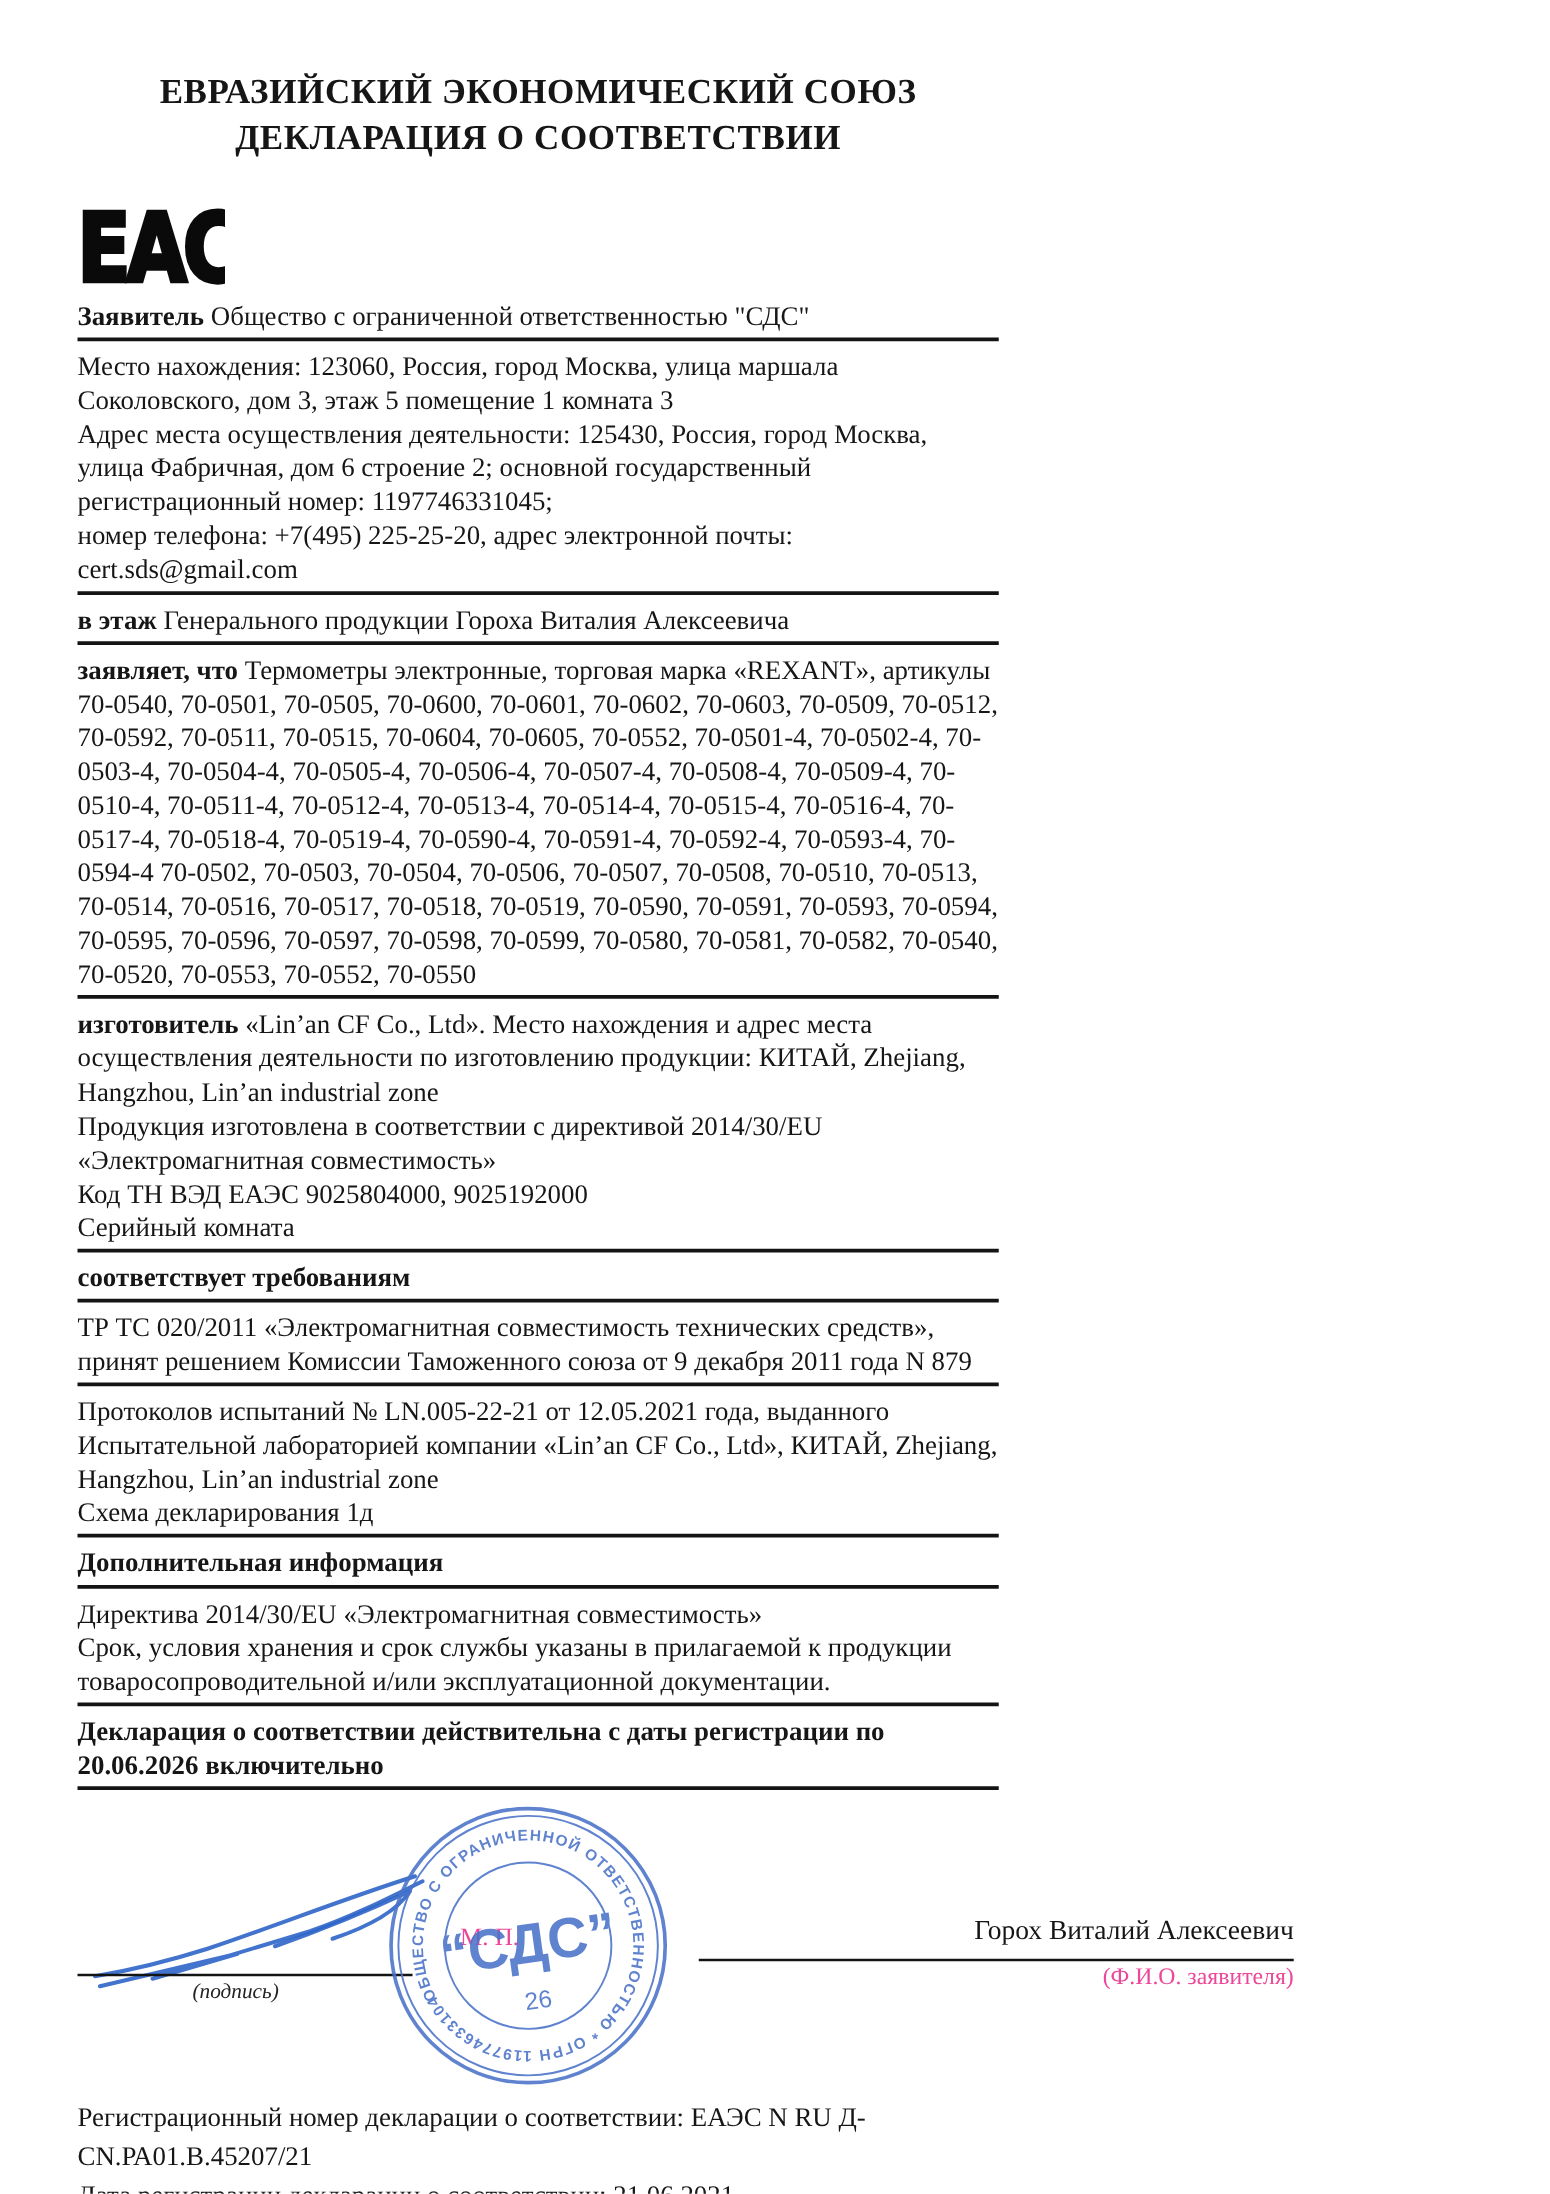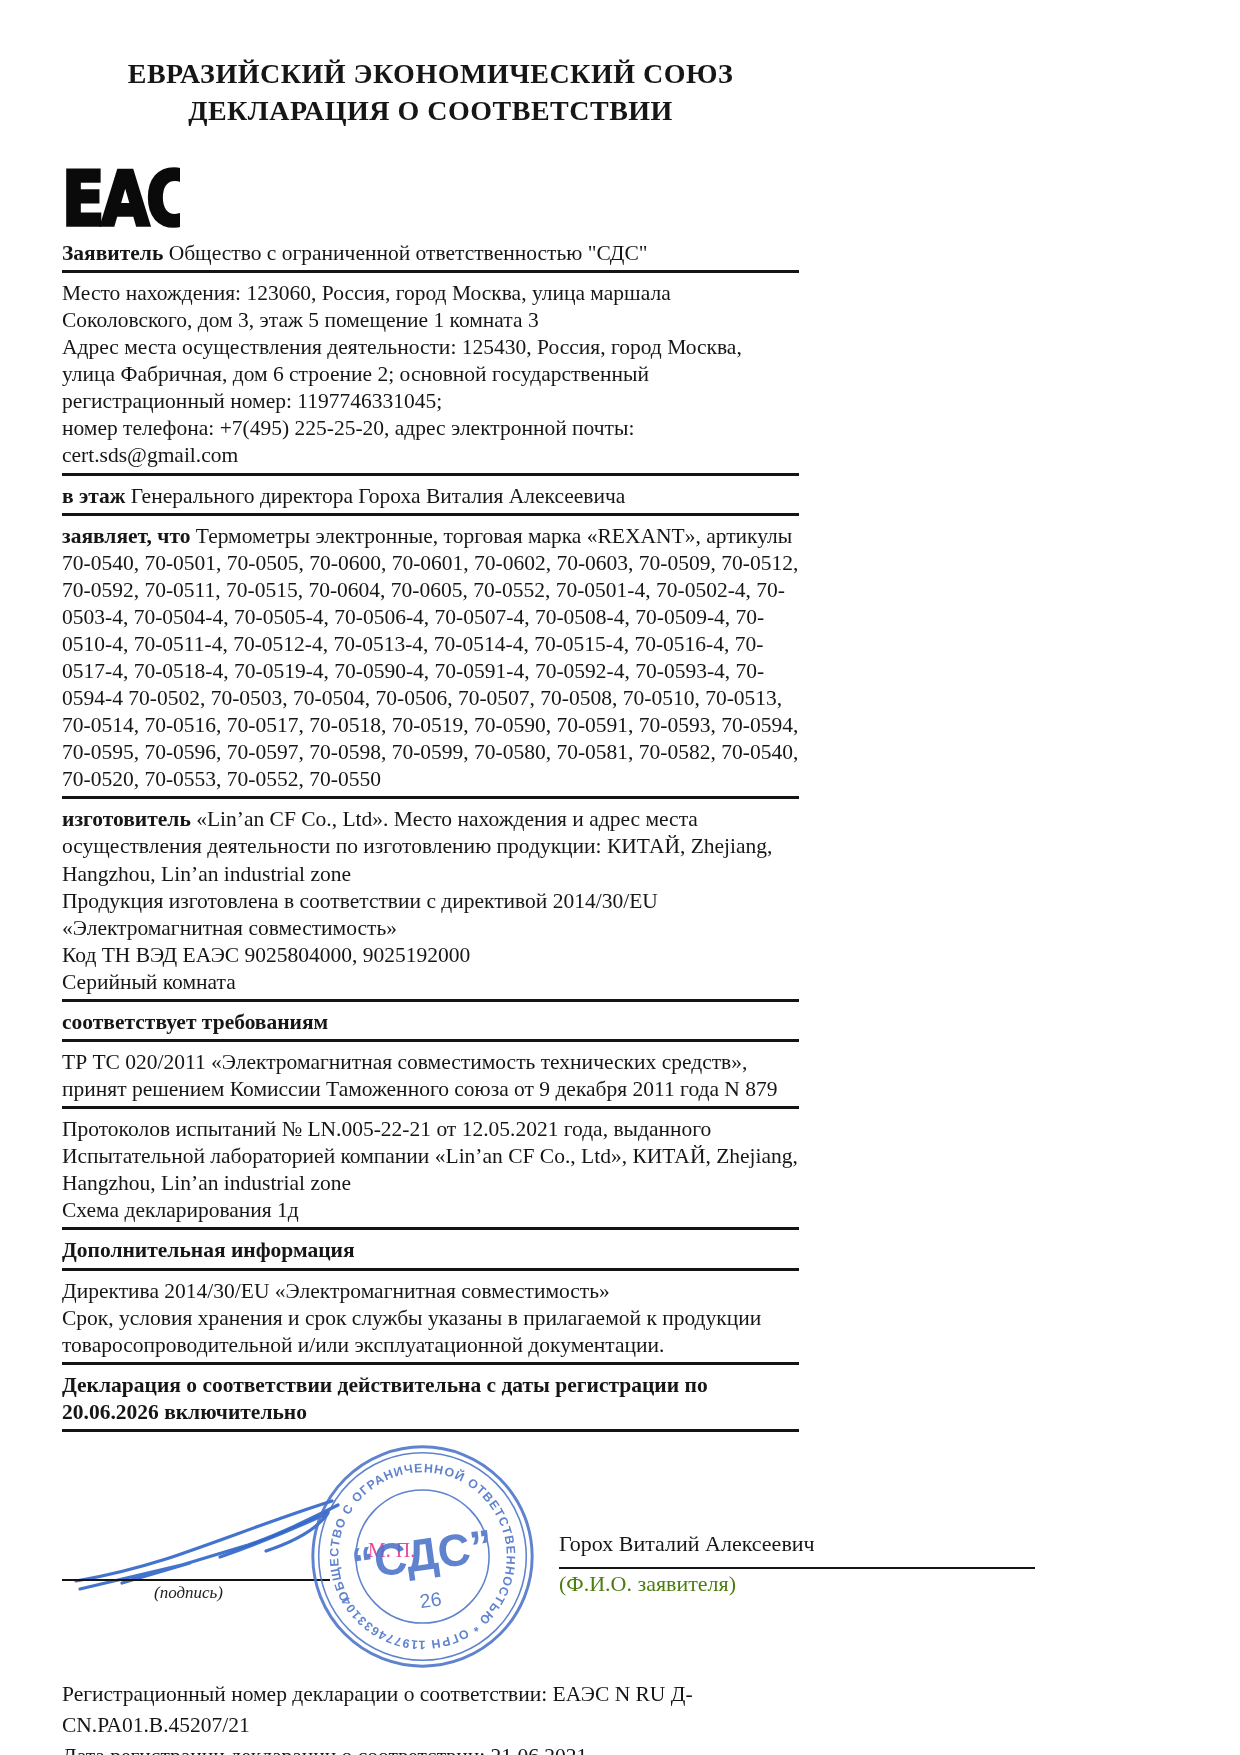--- a/index.html
+++ b/index.html
@@ -89,24 +89,24 @@
   .stamp-center{
     font-family:"Liberation Sans", sans-serif;
     font-size:46px;font-weight:bold;
     fill:var(--stamp-blue);
   }
   .stamp-number{
     font-family:"Liberation Sans", sans-serif;
     font-size:20px;
     fill:var(--stamp-blue);
   }
-  .name-block{position:absolute;left:497px;top:92px;width:476px;text-align:left}
+  .name-block{position:absolute;left:497px;top:92px;width:476px;text-align:right}
   .sig-name{font-size:22px}
   .name-line{border-top:2.5px solid #141414;margin-top:10px}
-  .name-caption{font-size:22px;color:#4d7c0f;margin-top:2px}
+  .name-caption{font-size:19px;color:#ec4899;margin-top:2px}
   .footer{margin-top:8px}
   .footer .para{font-weight:normal;line-height:1.45}
 </style>
 </head>
 <body>
 
 <div class="page">
 
   <div class="titles">
     <div>ЕВРАЗИЙСКИЙ ЭКОНОМИЧЕСКИЙ СОЮЗ</div>
@@ -120,21 +120,21 @@
   </div>
 
   <p class="para"><strong>Заявитель</strong> <span>Общество с ограниченной ответственностью "СДС"</span></p>
   <div class="rule"></div>
 
   <p class="para">Место нахождения: 123060, Россия, город Москва, улица маршала Соколовского, дом 3, этаж 5 помещение 1 комната 3</p>
   <p class="para">Адрес места осуществления деятельности: 125430, Россия, город Москва, улица Фабричная, дом 6 строение 2; основной государственный регистрационный номер: 1197746331045;</p>
   <p class="para">номер телефона: +7(495) 225-25-20, адрес электронной почты: cert.sds@gmail.com</p>
   <div class="rule"></div>
 
-  <p class="para"><strong>в этаж</strong> <span>Генерального директора Гороха Виталия Алексеевича</span></p>
+  <p class="para"><strong>в этаж</strong> <span>Генерального продукции Гороха Виталия Алексеевича</span></p>
   <div class="rule"></div>
 
   <p class="para"><strong>заявляет, что</strong> <span>Термометры электронные, торговая марка «REXANT», артикулы 70-0540, 70-0501, 70-0505, 70-0600, 70-0601, 70-0602, 70-0603, 70-0509, 70-0512, 70-0592, 70-0511, 70-0515, 70-0604, 70-0605, 70-0552, 70-0501-4, 70-0502-4, 70-0503-4, 70-0504-4, 70-0505-4, 70-0506-4, 70-0507-4, 70-0508-4, 70-0509-4, 70-0510-4, 70-0511-4, 70-0512-4, 70-0513-4, 70-0514-4, 70-0515-4, 70-0516-4, 70-0517-4, 70-0518-4, 70-0519-4, 70-0590-4, 70-0591-4, 70-0592-4, 70-0593-4, 70-0594-4 70-0502, 70-0503, 70-0504, 70-0506, 70-0507, 70-0508, 70-0510, 70-0513, 70-0514, 70-0516, 70-0517, 70-0518, 70-0519, 70-0590, 70-0591, 70-0593, 70-0594, 70-0595, 70-0596, 70-0597, 70-0598, 70-0599, 70-0580, 70-0581, 70-0582, 70-0540, 70-0520, 70-0553, 70-0552, 70-0550</span></p>
   <div class="rule"></div>
 
   <p class="para"><strong>изготовитель</strong> <span>«Lin’an CF Co., Ltd». Место нахождения и адрес места осуществления деятельности по изготовлению продукции: КИТАЙ, Zhejiang, Hangzhou, Lin’an industrial zone</span></p>
   <p class="para">Продукция изготовлена в соответствии с директивой 2014/30/EU «Электромагнитная совместимость»</p>
   <p class="para">Код ТН ВЭД ЕАЭС 9025804000, 9025192000</p>
   <p class="para">Серийный комната</p>
   <div class="rule"></div>

